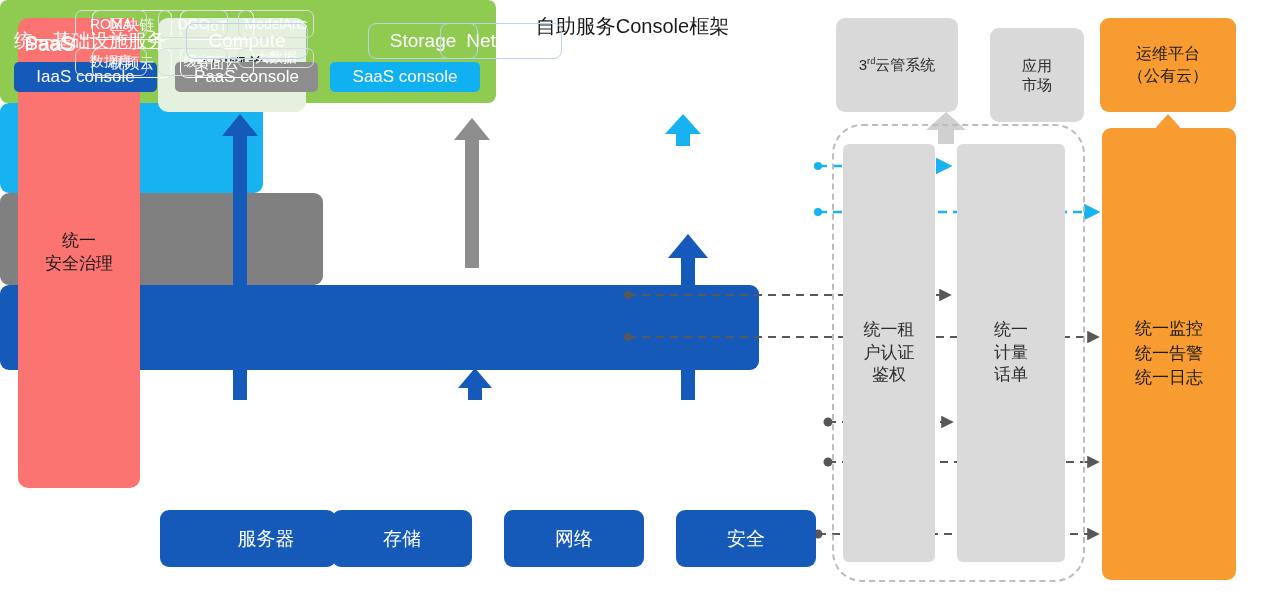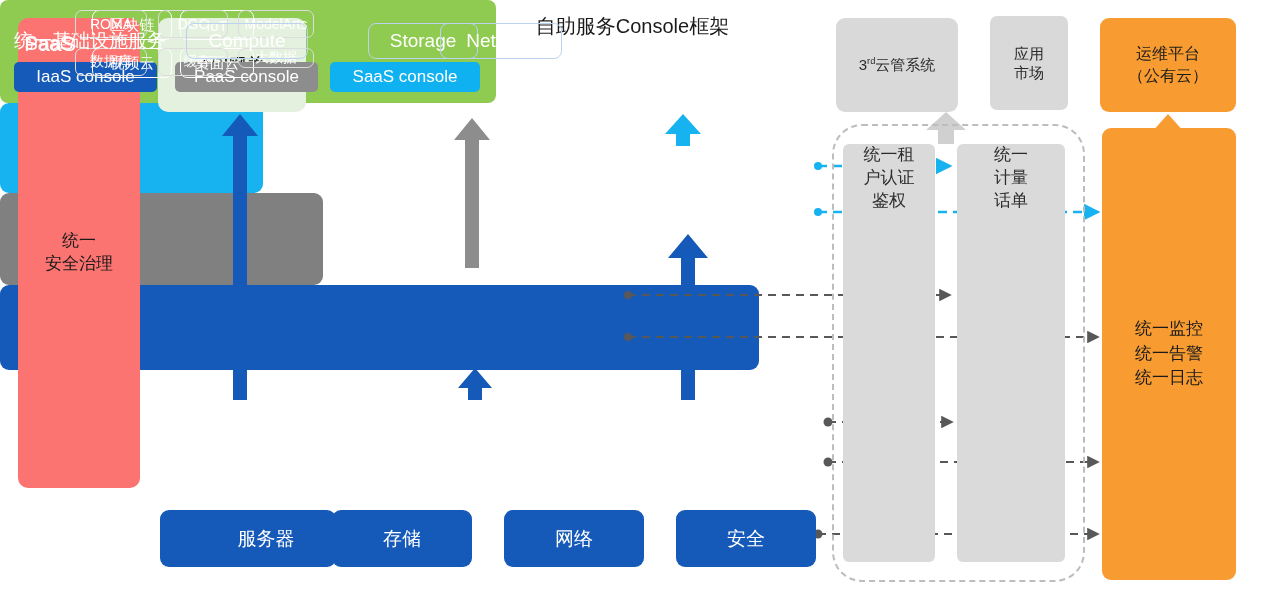--- a/index.html
+++ b/index.html
@@ -21,33 +21,33 @@
   .green-title{position:absolute;left:0;top:13px;width:100%;text-align:center;font-size:20px;color:#1a1a1a;}
   .chip{position:absolute;top:62px;height:30px;border-radius:5px;display:flex;align-items:center;
         justify-content:center;font-size:17px;color:#ffffff;padding:0 10px;box-sizing:border-box;}
   .chip-iaas{left:14px;width:143px;background:#1559b9;}
   .chip-paas{left:175px;width:143px;background:#8d8d8d;}
   .chip-saas{left:330px;width:150px;background:#10b1f0;}
 
   
   .panel-grey-top{background:#d9d9d9;border-radius:9px;color:#2b2b2b;font-size:15px;line-height:1.3;}
   .g3rd{left:836px;top:18px;width:122px;height:94px;}
-  .gmkt{left:990px;top:16px;width:78px;height:94px;border-radius:7px;}
+  .gmkt{left:990px;top:28px;width:94px;height:94px;}
 
   
   .panel-orange-top{left:1100px;top:18px;width:136px;height:94px;background:#f89c31;border-radius:9px;
                     color:#1a1a1a;font-size:16px;line-height:1.35;}
   .panel-orange-tall{left:1102px;top:128px;width:134px;height:452px;background:#f89c31;border-radius:9px;
                      color:#1a1a1a;font-size:17px;line-height:1.45;}
 
   
   .dash-container{position:absolute;left:832px;top:124px;width:253px;height:458px;
                   border:2px dashed #bdbdbd;border-radius:30px;box-sizing:border-box;}
   .grey-col{position:absolute;background:#dadada;border-radius:6px;color:#2b2b2b;font-size:17px;
-            line-height:1.35;display:flex;align-items:flex-start;justify-content:center;text-align:center;}
+            line-height:1.35;display:flex;align-items:center;justify-content:center;text-align:center;}
   .col-auth{left:843px;top:144px;width:92px;height:418px;}
   .col-meter{left:957px;top:144px;width:108px;height:418px;}
 
   
   .panel-saas{left:553px;top:146px;width:263px;height:90px;background:#16b3f0;border-radius:9px;display:block;}
   .saas-label{position:absolute;left:12px;top:32px;width:74px;text-align:center;color:#fff;font-size:20px;}
   .sub{position:absolute;box-sizing:border-box;display:flex;align-items:center;justify-content:center;
        border:1.6px solid #ffffff;border-radius:7px;color:#ffffff;font-size:15px;}
   .s1{left:92px;top:10px;width:80px;height:30px;}
   .s2{left:180px;top:10px;width:74px;height:30px;}

